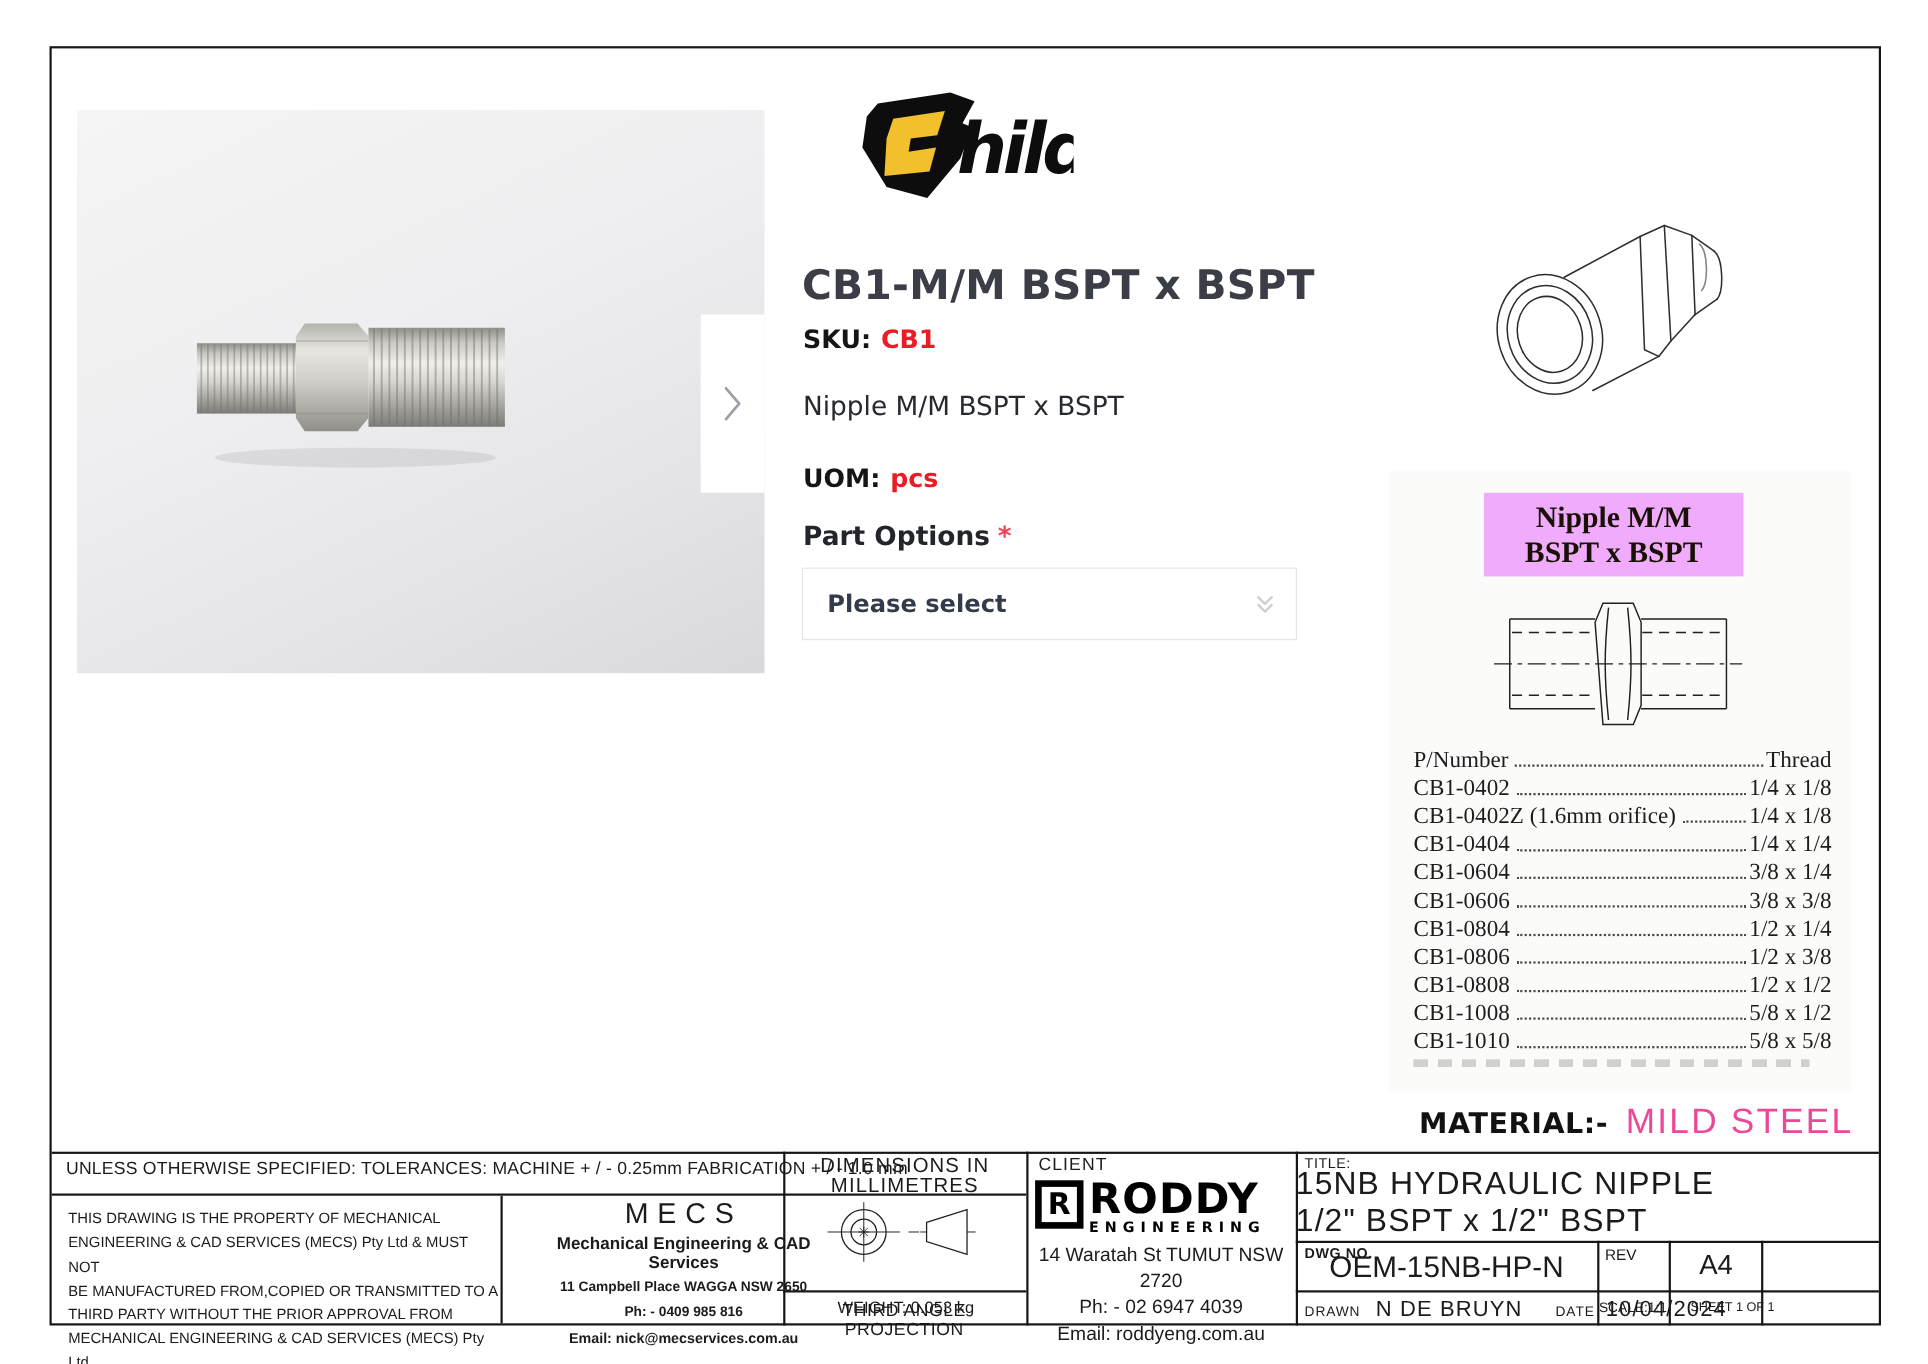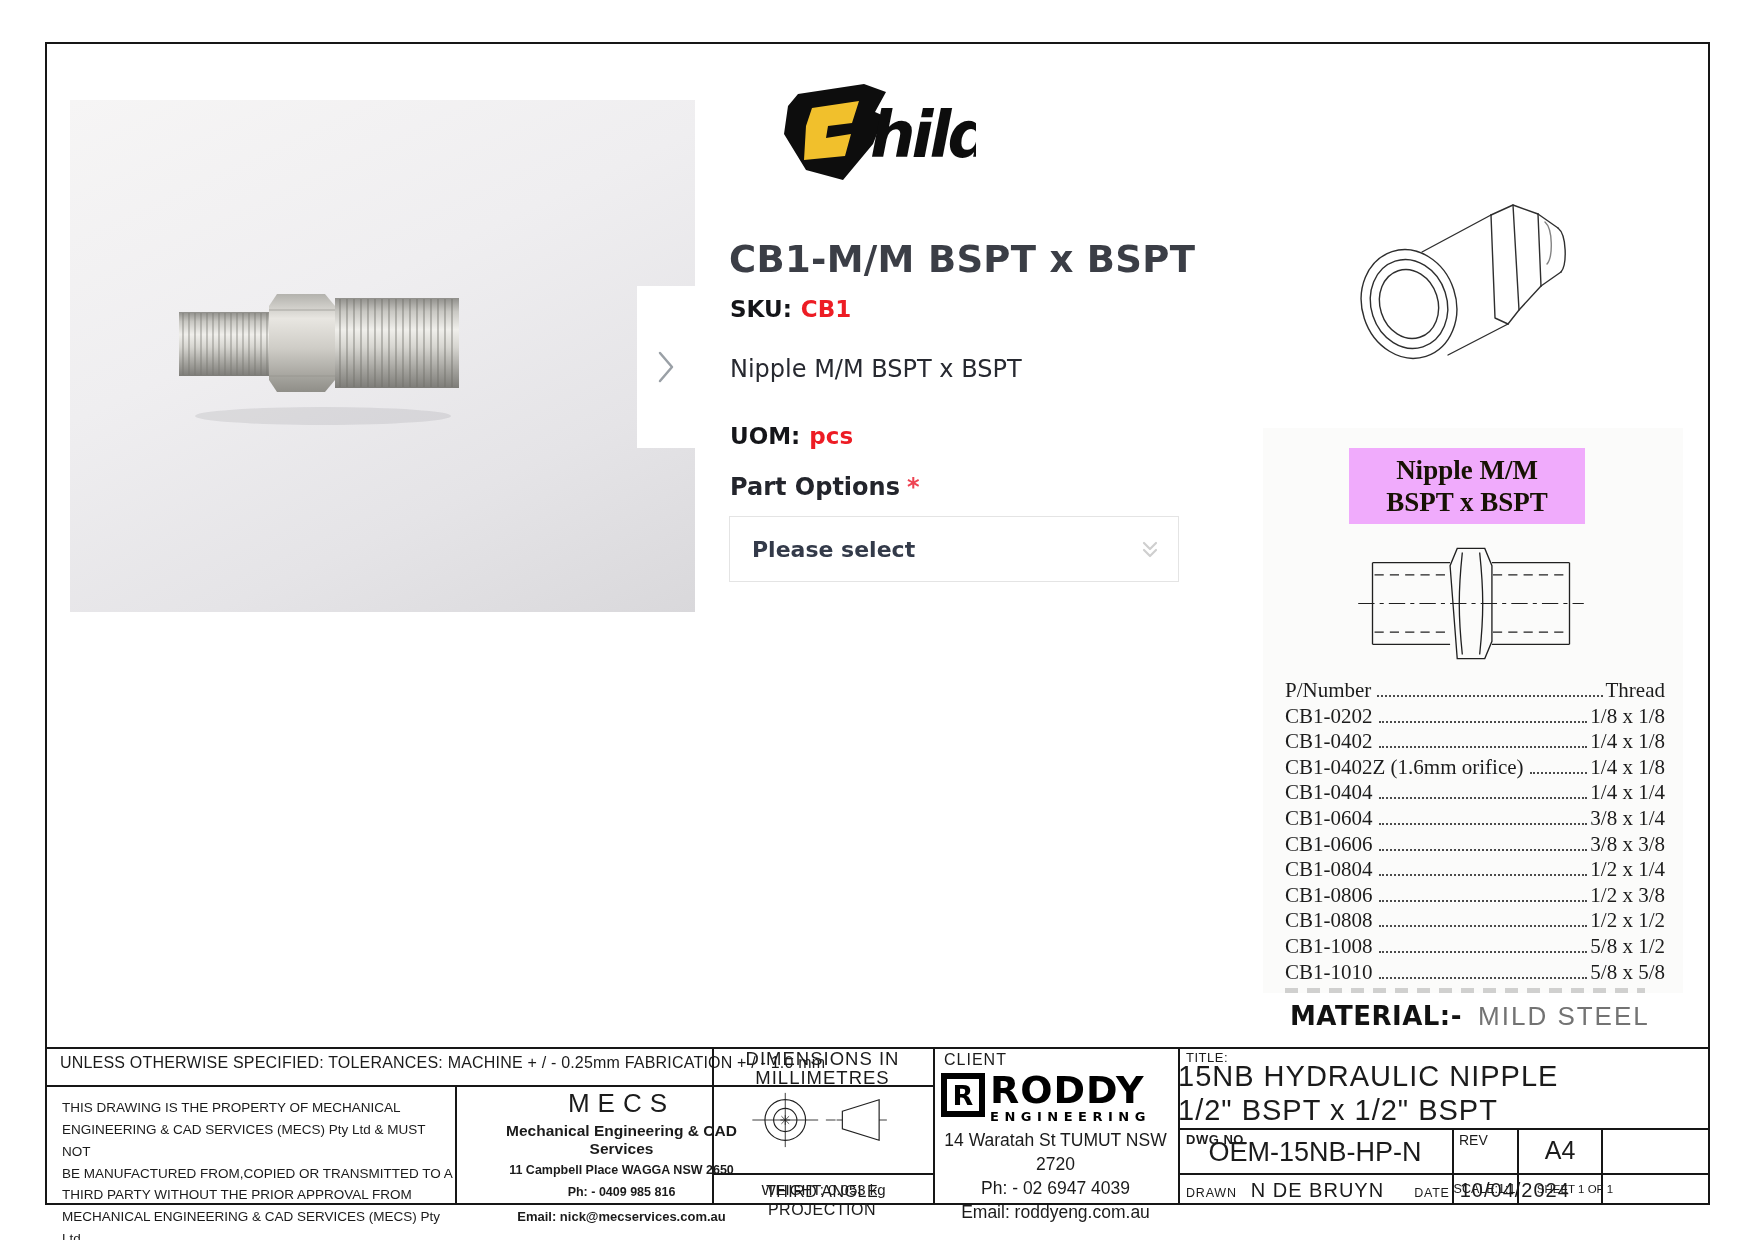--- a/index.html
+++ b/index.html
@@ -42,21 +42,21 @@
   .d2{position:absolute;left:92px;top:102px;}
   .cat-table{position:absolute;left:22px;top:250px;width:380px;
              font-family:"Liberation Serif",serif;font-size:21px;color:#1c1c1c;}
   .cat-row{display:flex;align-items:baseline;height:25.6px;white-space:nowrap;}
   .cat-row .leader{flex:1;border-bottom:2px dotted #4a4a4a;margin:0 3px 4px 6px;min-width:10px;}
   .partial{margin-top:3px;height:7px;width:360px;opacity:.38;filter:blur(.7px);
            background:repeating-linear-gradient(90deg,#8c8c8c 0 13px,transparent 13px 22px);}
 
   .material{left:1290px;top:1001px;display:flex;align-items:baseline;gap:16px;}
   .material .lbl{font-size:26px;font-weight:800;color:#121212;letter-spacing:.5px;}
-  .material .val{font-size:26px;font-weight:400;letter-spacing:2px;color:#737373;font-family:"Liberation Sans",sans-serif;}
+  .material .val{font-size:32px;font-weight:400;letter-spacing:2px;color:#ec4899;font-family:"Liberation Sans",sans-serif;}
 
   
   .tb{font-family:"Liberation Sans",sans-serif;color:#1b1b1b;}
   .tol{left:60px;top:1054px;font-size:16px;letter-spacing:.2px;}
   .prop{left:62px;top:1097px;width:392px;font-size:13.5px;line-height:1.62;}
   .mecs{left:457px;top:1088px;width:253px;text-align:center;padding-left:38px;}
   .m-logo{font-size:26px;letter-spacing:8px;font-weight:400;}
   .m-name{font-size:15.5px;font-weight:700;margin-top:3px;}
   .m-addr{font-size:12.5px;font-weight:700;margin-top:5px;}
   .m-ph{font-size:12.5px;font-weight:700;margin-top:8px;}
@@ -199,25 +199,20 @@
     </g>
   </svg>
   <div class="cat-table">
     <div class="cat-row hdr">
       <span>P/Number</span>
       <span class="leader"></span>
       <span>Thread</span>
     </div>
     <div>
         <div class="cat-row">
-          <span>CB1-0202</span>
-          <span class="leader"></span>
-          <span>1/8 x 1/8</span>
-        </div>
-        <div class="cat-row">
           <span>CB1-0402</span>
           <span class="leader"></span>
           <span>1/4 x 1/8</span>
         </div>
         <div class="cat-row">
           <span>CB1-0402Z (1.6mm orifice)</span>
           <span class="leader"></span>
           <span>1/4 x 1/8</span>
         </div>
         <div class="cat-row">

